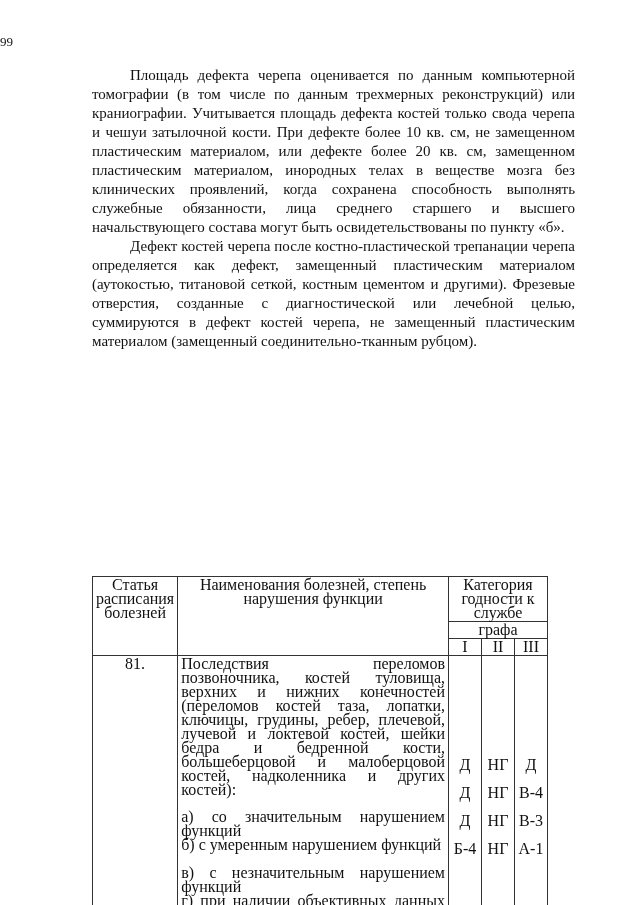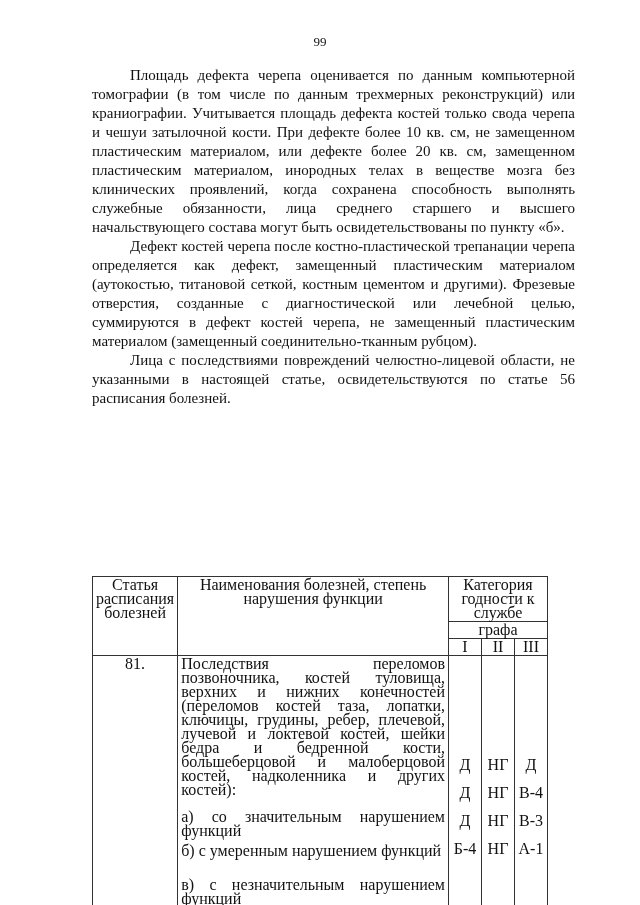--- a/index.html
+++ b/index.html
@@ -3,21 +3,21 @@
   <meta charset="utf-8">
   <style>
     html, body { margin: 0; padding: 0; background: #ffffff; }
     body {
       width: 640px; height: 905px; position: relative; overflow: hidden;
       font-family: "Liberation Serif", "DejaVu Serif", serif;
       color: #111;
     }
     .page-num {
       position: absolute; top: 34px; left: 0; width: 640px;
-      text-align: center; font-size: 13px;
+      font-size: 13px;
     }
     .body-text {
       position: absolute; left: 92px; top: 66px; width: 483px;
       font-size: 15px; line-height: 19px;
     }
     .body-text p {
       margin: 0; text-align: justify; text-indent: 38px;
     }
     table.schedule {
       position: absolute; left: 92px; top: 576px; width: 456px;
@@ -26,35 +26,34 @@
     table.schedule td, table.schedule th {
       border: 1px solid #333; font-weight: normal; vertical-align: top;
       padding: 1px 3px;
     }
     .h-art { width: 57px; text-align: center; }
     .h-name { text-align: center; }
     .h-cat { width: 92px; text-align: center; }
     .grade { text-align: center; width: 26px; }
     td.art-num { text-align: center; padding-top: 4px; }
     td.desc { text-align: justify; padding: 4px 5px; }
-    .sub-item { margin-top: 20px; height: 14px; }
+    .sub-item { margin-top: 14px; height: 14px; }
     .grade-cell { text-align: center; vertical-align: top; padding-top: 4px !important; }
     .grade-val { height: 14px; margin-top: 14px; }
     .grade-val.first { margin-top: 98px; }
     .sub-item.first { margin-top: 13px; }
   </style>
 </head>
 <body>
 
 <div class="page-num">99</div>
 
 <div class="body-text">
   <p>Площадь дефекта черепа оценивается по данным компьютерной томографии (в том числе по данным трехмерных реконструкций) или краниографии. Учитывается площадь дефекта костей только свода черепа и чешуи затылочной кости. При дефекте более 10 кв. см, не замещенном пластическим материалом, или дефекте более 20 кв. см, замещенном пластическим материалом, инородных телах в веществе мозга без клинических проявлений, когда сохранена способность выполнять служебные обязанности, лица среднего старшего и высшего начальствующего состава могут быть освидетельствованы по пункту «б».</p>
   <p>Дефект костей черепа после костно-пластической трепанации черепа определяется как дефект, замещенный пластическим материалом (аутокостью, титановой сеткой, костным цементом и другими). Фрезевые отверстия, созданные с диагностической или лечебной целью, суммируются в дефект костей черепа, не замещенный пластическим материалом (замещенный соединительно-тканным рубцом).</p>
-  <p>Лица с последствиями повреждений челюстно-лицевой области, не указанными в настоящей статье, освидетельствуются по статье 56 расписания болезней.</p>
 </div>
 
 <table class="schedule">
   <tbody>
       <tr>
     <th class="h-art" rowspan="3">Статья расписания болезней</th>
     <th class="h-name" rowspan="3">Наименования болезней, степень нарушения функции</th>
     <th class="h-cat" colspan="3">Категория годности к службе</th>
   </tr>
   <tr>

